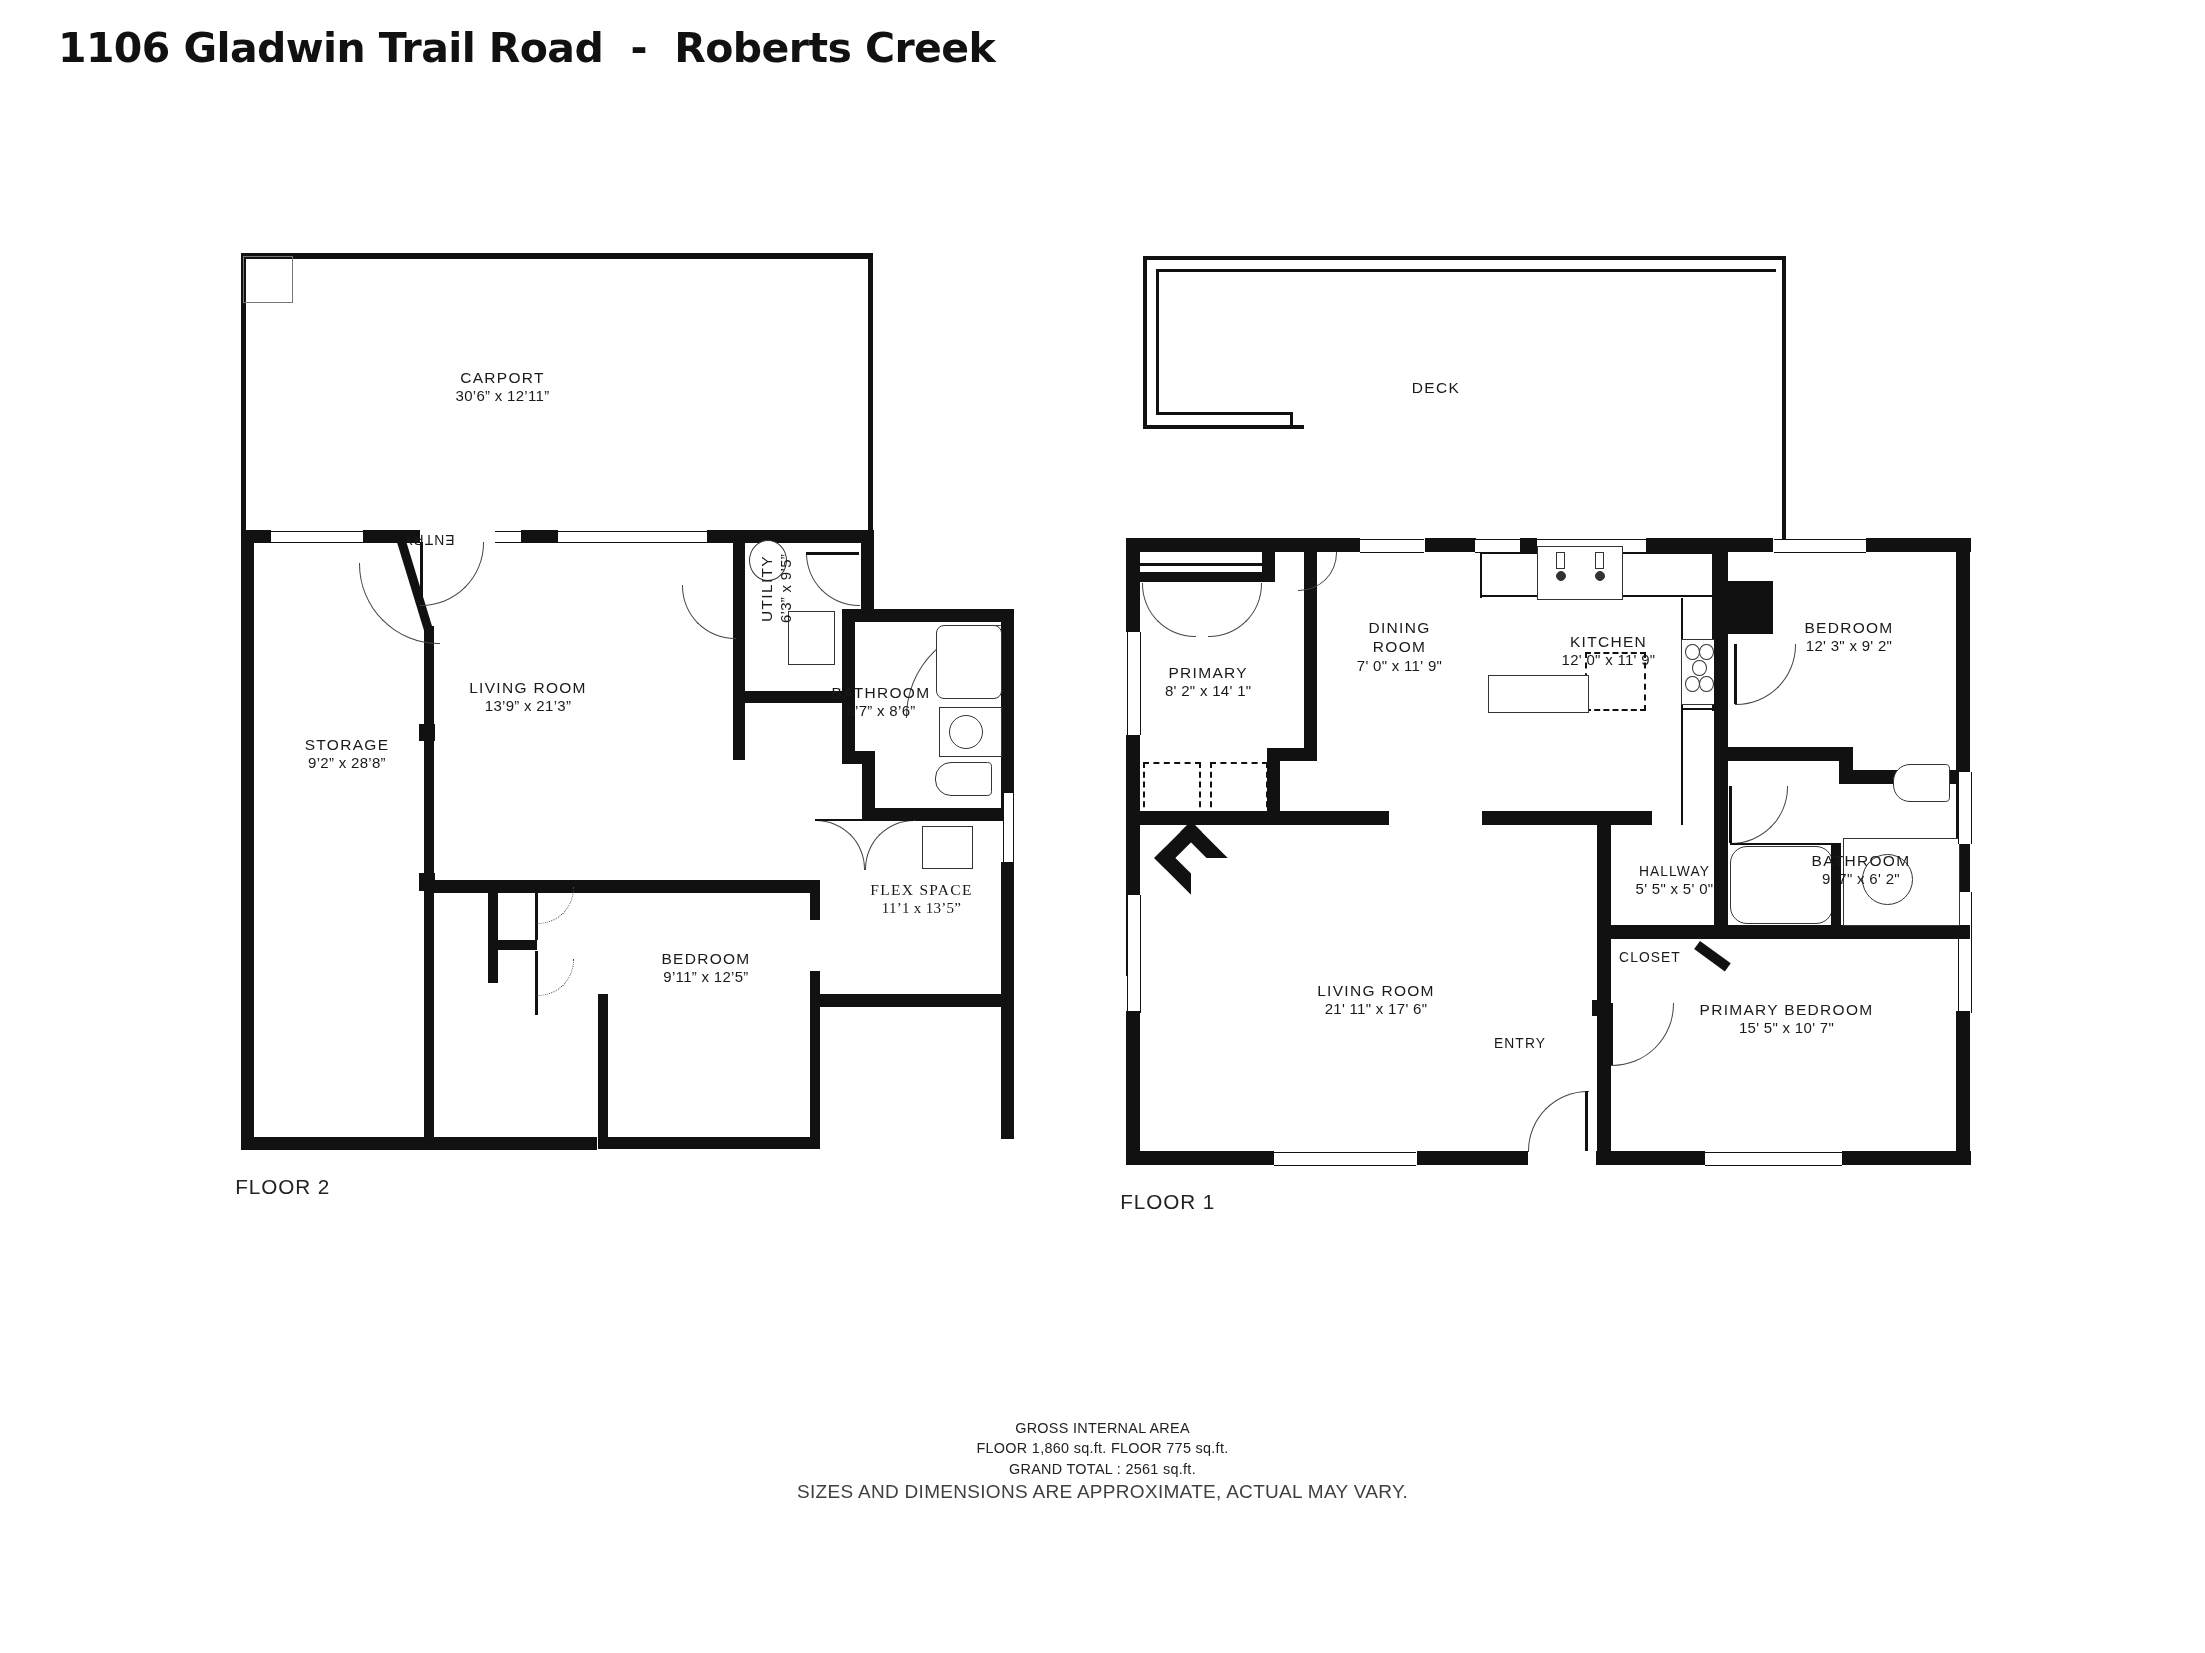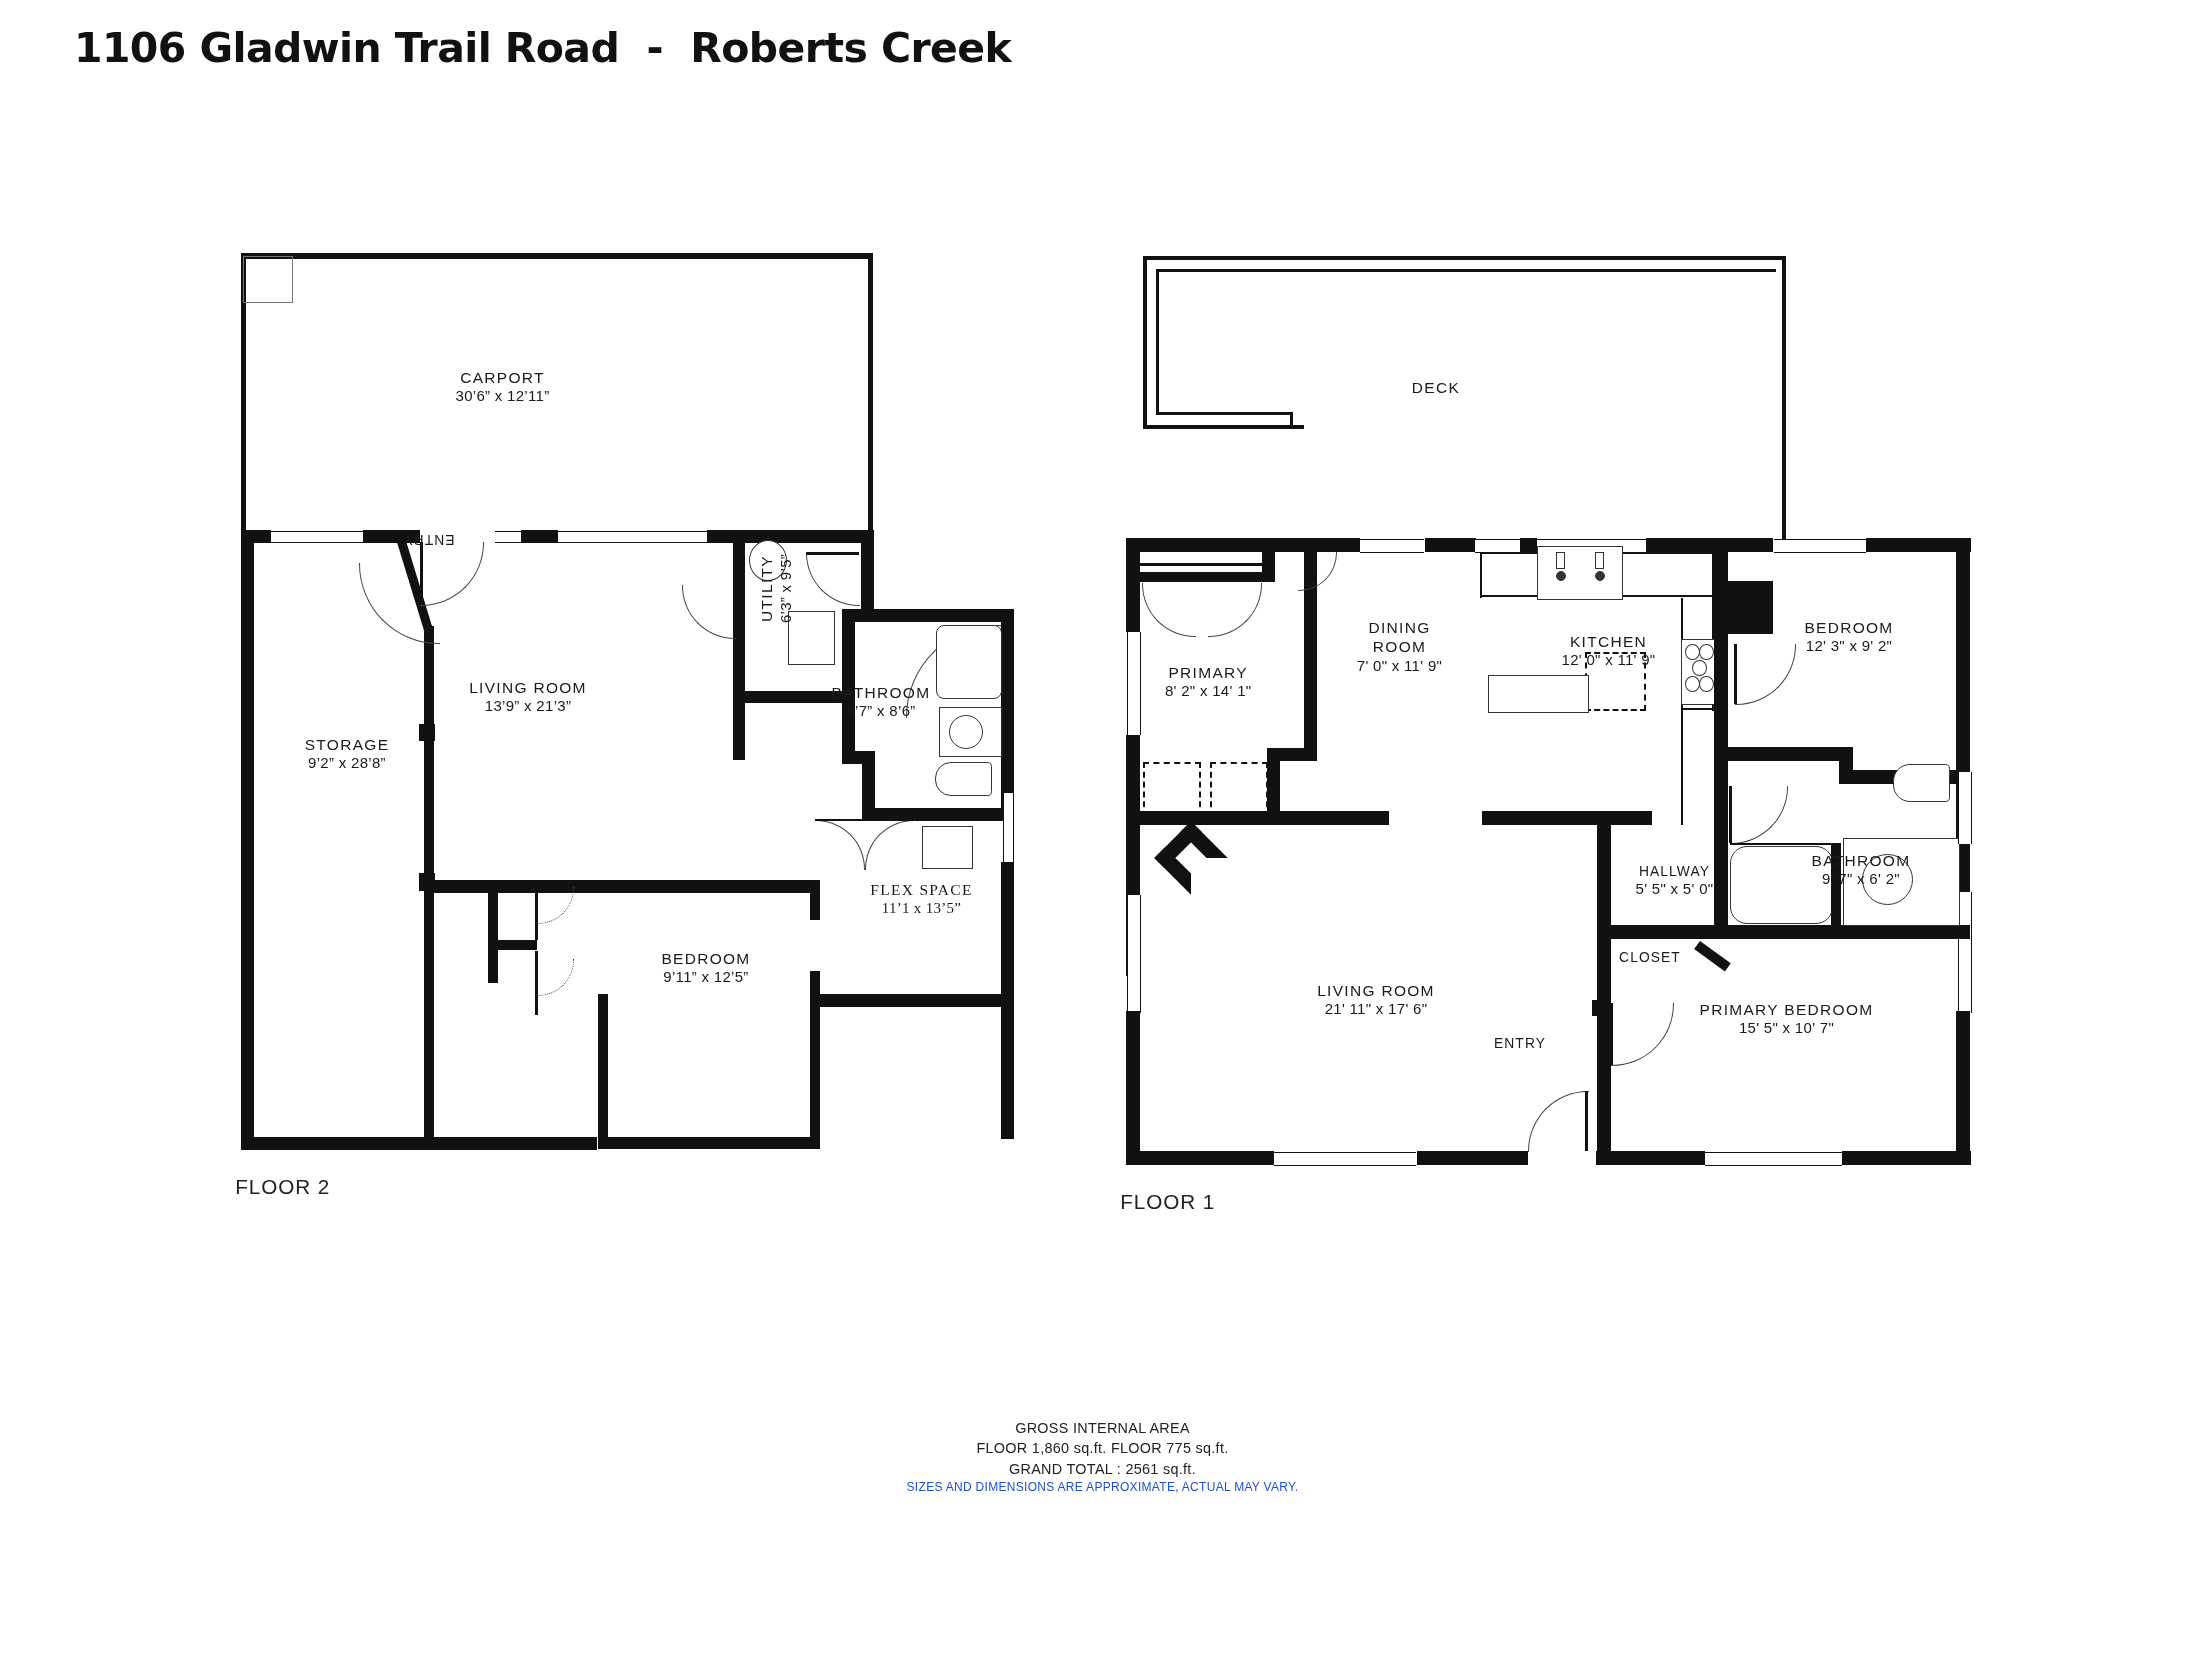--- a/index.html
+++ b/index.html
@@ -13,21 +13,21 @@
   #header{position:absolute;left:0;top:0;width:2205px;height:276px;}
   #realtor-logo{position:absolute;left:51px;top:46px;width:207px;height:212px;}
   #realtor-mark{position:absolute;left:0;top:0;width:207px;height:161px;background:#a3a3a3;}
   .rl-bar1{position:absolute;left:41px;top:29px;width:51px;height:108px;background:#ffffff;}
   .rl-bar2{position:absolute;left:110px;top:29px;width:51px;height:72px;background:#ffffff;}
   .rl-diag{position:absolute;left:110px;top:69px;width:0;height:0;
            border-left:80px solid transparent;border-bottom:68px solid #ffffff;}
   #realtor-word{position:absolute;left:0;top:164px;width:207px;
            font-size:36px;letter-spacing:2.3px;color:#a3a3a3;line-height:1;font-weight:400;}
   #realtor-word sup{font-size:16px;letter-spacing:0;}
-  #title-block{position:absolute;left:74px;top:25px;width:1493px;}
+  #title-block{position:absolute;left:58px;top:25px;width:1493px;}
   #title-line1,#title-line2{
     font-weight:bold;font-size:41px;line-height:1.14;color:#111;white-space:pre;
     font-family:"DejaVu Sans", sans-serif;letter-spacing:-0.6px;
   }
 
   
   .plan{position:absolute;}
   #floor2-plan{left:241px;top:253px;width:850px;height:1045px;}
   #floor1-plan{left:1126px;top:253px;width:1011px;height:1045px;}
 
@@ -48,21 +48,21 @@
   .rdim{font-size:15px;letter-spacing:0.3px;font-weight:400;}
   .rsmall{font-size:13.8px;letter-spacing:1.1px;}
   .vertlabel{position:absolute;transform:rotate(-90deg);transform-origin:left top;
              text-align:center;white-space:nowrap;line-height:1.2;}
   .flipped{transform:rotate(180deg);}
   .floorcap{position:absolute;font-size:20.7px;letter-spacing:0.9px;color:#222;}
 
   
   #footer{position:absolute;left:0;top:1418px;width:2205px;text-align:center;}
   #footer div{font-size:14.4px;line-height:1.42;letter-spacing:0.3px;color:#222;}
-  #footer .muted{color:#1d4ed8;font-size:12px;}
+  #footer .muted{color:#404040;font-size:19px;}
 </style>
 </head>
 <body>
 
 <div id="header">
 
 
   <div id="title-block">
     <div id="title-line1">1106 Gladwin Trail Road  -  Roberts Creek</div>
   </div>

